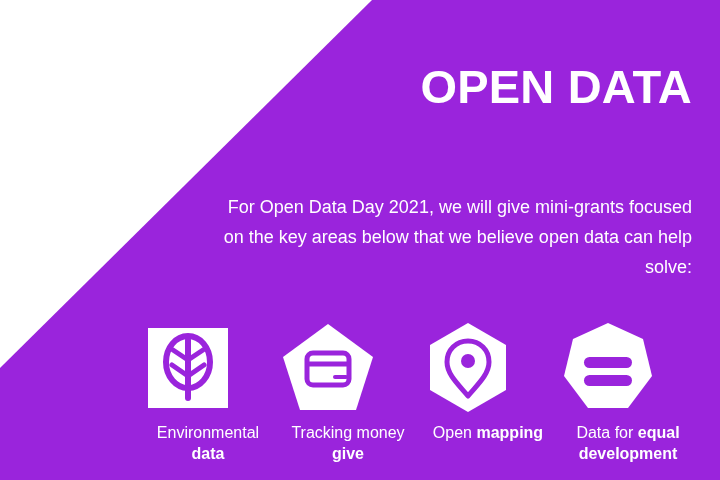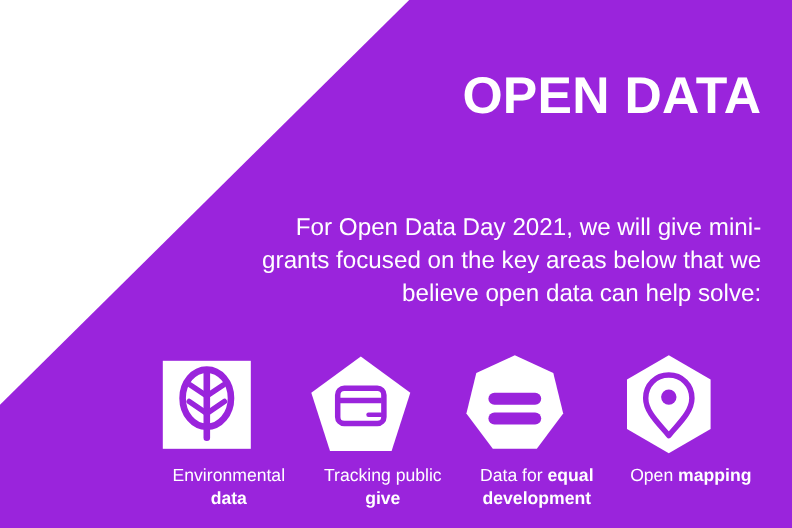--- a/index.html
+++ b/index.html
@@ -48,21 +48,21 @@
     white-space: nowrap;
   }
   
   .intro {
     position: absolute;
     top: 192px;
     right: 28px;
     width: 470px;
     text-align: right;
     color: #ffffff;
-    font-size: 22px;
+    font-size: 18px;
     line-height: 30px;
   }
   
   .icon-row {
     position: absolute;
     left: 140px;
     top: 320px;
     width: 560px;
     height: 160px;
     display: flex;
@@ -123,43 +123,43 @@
     </div>
 
     <div class="icon-cell">
       <svg class="icon-shape" viewBox="0 0 96 96">
         <polygon points="48,4 93,37 76,90 20,90 3,37" fill="#FFFFFF"></polygon>
         <rect x="27" y="33" width="42" height="32" rx="6" ry="6" fill="none" stroke="#9A24DC" stroke-width="5"></rect>
         <line x1="29" y1="44" x2="67" y2="44" stroke="#9A24DC" stroke-width="5"></line>
         <line x1="55" y1="57" x2="66" y2="57" stroke="#9A24DC" stroke-width="4" stroke-linecap="round"></line>
       </svg>
       <div class="icon-label">
-        <span>Tracking public</span>
+        <span>Tracking money</span>
         <b>give</b>
+      </div>
+    </div>
+
+    <div class="icon-cell">
+      <svg class="icon-shape" viewBox="0 0 96 96">
+        <polygon points="48,3 86,25 86,70 48,92 10,70 10,25" fill="#FFFFFF"></polygon>
+        <path d="M48 21 C36 21 27 30 27 42 C27 55 40 66 48 76 C56 66 69 55 69 42 C69 30 60 21 48 21 Z" fill="none" stroke="#9A24DC" stroke-width="5" stroke-linejoin="round"></path>
+        <circle cx="48" cy="41" r="7" fill="#9A24DC"></circle>
+      </svg>
+      <div class="icon-label">
+        <span>Open</span>
+        <b>mapping</b>
       </div>
     </div>
 
     <div class="icon-cell">
       <svg class="icon-shape" viewBox="0 0 96 96">
         <polygon points="48,3 83,19 92,56 68,88 28,88 4,56 13,19" fill="#FFFFFF"></polygon>
         <rect x="24" y="37" width="48" height="11" rx="5.5" ry="5.5" fill="#9A24DC"></rect>
         <rect x="24" y="55" width="48" height="11" rx="5.5" ry="5.5" fill="#9A24DC"></rect>
       </svg>
       <div class="icon-label">
         <span>Data for</span>
         <b>equal development</b>
       </div>
     </div>
 
-    <div class="icon-cell">
-      <svg class="icon-shape" viewBox="0 0 96 96">
-        <polygon points="48,3 86,25 86,70 48,92 10,70 10,25" fill="#FFFFFF"></polygon>
-        <path d="M48 21 C36 21 27 30 27 42 C27 55 40 66 48 76 C56 66 69 55 69 42 C69 30 60 21 48 21 Z" fill="none" stroke="#9A24DC" stroke-width="5" stroke-linejoin="round"></path>
-        <circle cx="48" cy="41" r="7" fill="#9A24DC"></circle>
-      </svg>
-      <div class="icon-label">
-        <span>Open</span>
-        <b>mapping</b>
-      </div>
-    </div>
-
   </div>
 </div>
 
 </body></html>

